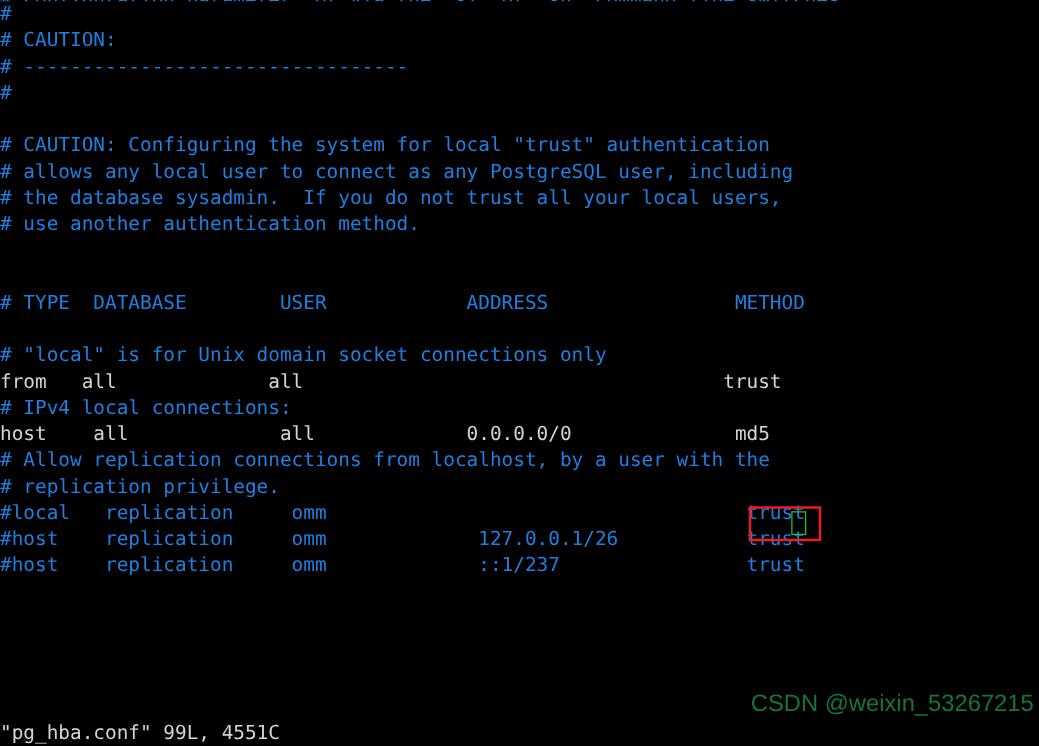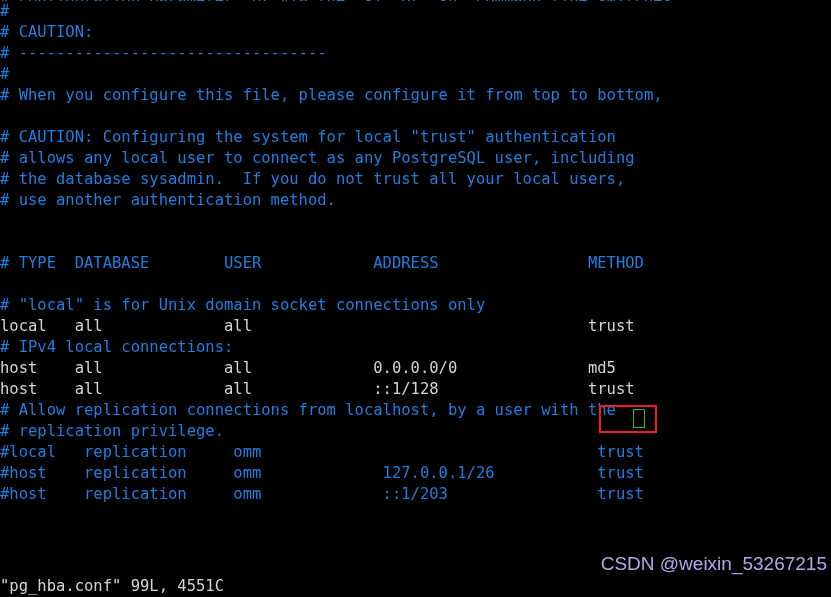--- a/index.html
+++ b/index.html
@@ -66,21 +66,21 @@
     width: 12px;
     height: 19px;
     border: 1.5px solid #21c521;
     box-sizing: border-box;
     pointer-events: none;
   }
   #watermark {
     position: absolute;
     right: 4px;
     bottom: 22px;
-    color: #c4b5fd;
+    color: #15803d;
     font-family: "Liberation Sans", "DejaVu Sans", sans-serif;
     font-size: 19px;
     line-height: 22px;
     white-space: pre;
     opacity: 0.92;
   }
   #status-line {
     position: absolute;
     left: 0px;
     bottom: 0px;
@@ -96,40 +96,38 @@
 <body>
 
 <div id="terminal">
 
   <div id="text-area">
       <div class="line c-comment clipped"># configuration parameter, or via the "-i" or "-h" command line switches.</div>
       <div class="line c-comment">#</div>
       <div class="line c-comment"># CAUTION:</div>
       <div class="line c-comment"># ---------------------------------</div>
       <div class="line c-comment">#</div>
-      <div class="line c-comment"># When you configure this file, please configure it from top to bottom,</div>
       <div class="line c-comment"></div>
       <div class="line c-comment"># CAUTION: Configuring the system for local "trust" authentication</div>
       <div class="line c-comment"># allows any local user to connect as any PostgreSQL user, including</div>
       <div class="line c-comment"># the database sysadmin.  If you do not trust all your local users,</div>
       <div class="line c-comment"># use another authentication method.</div>
       <div class="line c-comment"></div>
       <div class="line c-comment"></div>
       <div class="line c-comment"># TYPE  DATABASE        USER            ADDRESS                METHOD</div>
       <div class="line c-comment"></div>
       <div class="line c-comment"># "local" is for Unix domain socket connections only</div>
-      <div class="line c-active">local   all             all                                    trust</div>
+      <div class="line c-active">from   all             all                                    trust</div>
       <div class="line c-comment"># IPv4 local connections:</div>
       <div class="line c-active">host    all             all             0.0.0.0/0              md5</div>
-      <div class="line c-active">host    all             all             ::1/128                trust</div>
       <div class="line c-comment"># Allow replication connections from localhost, by a user with the</div>
       <div class="line c-comment"># replication privilege.</div>
       <div class="line c-comment">#local   replication     omm                                    trust</div>
       <div class="line c-comment">#host    replication     omm             127.0.0.1/26           trust</div>
-      <div class="line c-comment">#host    replication     omm             ::1/203                trust</div>
+      <div class="line c-comment">#host    replication     omm             ::1/237                trust</div>
     </div>
 
   <div id="annot-md5-box"></div>
 
   <div id="vi-cursor"></div>
 
   <div id="status-line">"pg_hba.conf" 99L, 4551C</div>
 
   <div id="watermark">CSDN @weixin_53267215</div>
 

